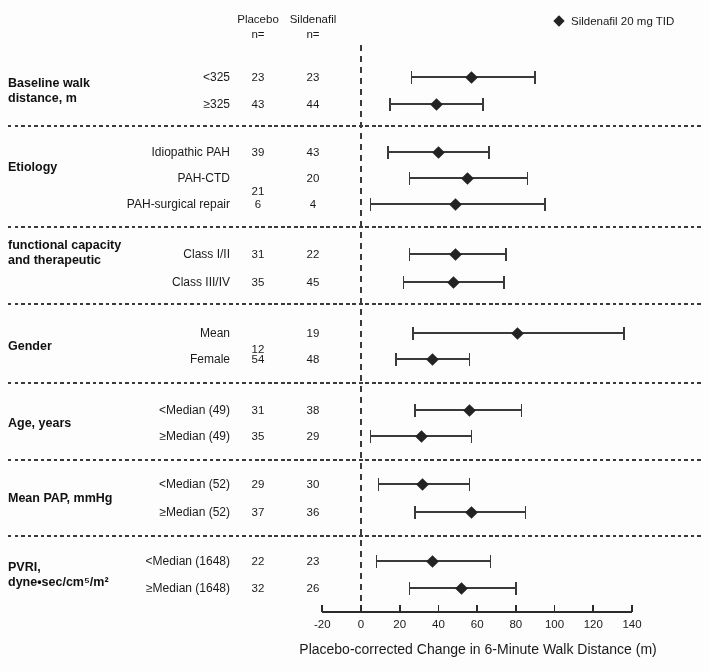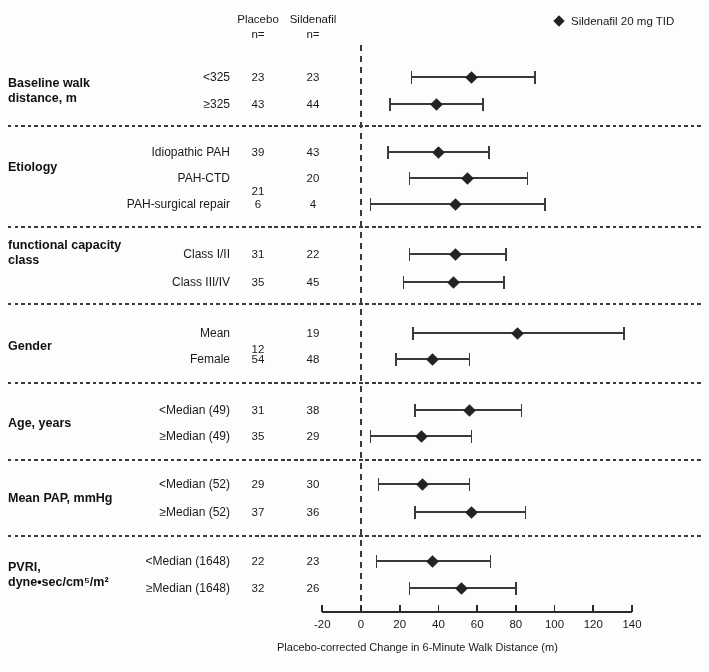--- a/index.html
+++ b/index.html
@@ -22,21 +22,21 @@
   .ci-line{position:absolute; height:1.6px; background:var(--line);}
   .ci-cap{position:absolute; width:1.6px; height:13px; background:var(--line);}
   .diamond{position:absolute; width:9px; height:9px; background:var(--marker); transform:rotate(45deg);}
   .divider{position:absolute; left:8px; width:693px; height:1.6px;
     background-image:repeating-linear-gradient(90deg,var(--line) 0 3.5px,transparent 3.5px 6.5px);}
   #zero-line{position:absolute; width:1.6px; top:45px; height:567px;
     background-image:repeating-linear-gradient(180deg,var(--line) 0 6px,transparent 6px 11px);}
   .axis-line{position:absolute; height:1.6px; background:#2b2b2b;}
   .axis-tick{position:absolute; width:1.6px; height:6.5px; background:#2b2b2b;}
   .axis-tick-label{position:absolute; width:44px; text-align:center; font-size:11.5px; color:var(--ink);}
-  .axis-title{position:absolute; top:641px; left:277px; width:402px; text-align:left; font-size:11px; color:var(--ink);}
+  .axis-title{position:absolute; top:641px; left:277px; width:402px; text-align:center; font-size:14px; color:var(--ink);}
 </style>
 </head>
 <body>
 
 <div id="figure">
 
   <div class="legend">
     <span class="legend-diamond"></span>
     <span>Sildenafil 20 mg TID</span>
   </div>
@@ -90,21 +90,21 @@
       <div class="diamond" style="top: 173.5px; left: 462.964px;"></div>
       <div class="row-label" style="top: 195px; width: 230px;">PAH-surgical repair</div>
       <div class="n-val" style="top: 195px; left: 233px; width: 50px;">6</div>
       <div class="n-val" style="top: 195px; left: 288px; width: 50px;">4</div>
       <div class="ci-line" style="top: 203.2px; left: 370.679px; width: 174.214px;"></div>
       <div class="ci-cap" style="top: 197.5px; left: 369.879px;"></div>
       <div class="ci-cap" style="top: 197.5px; left: 544.093px;"></div>
       <div class="diamond" style="top: 199.5px; left: 451.35px;"></div>
       <div class="category" style="top: 238px;">
         <span>functional capacity</span>
-        <span>class</span>
+        <span>and therapeutic</span>
       </div>
       <div class="row-label" style="top: 245px; width: 230px;">Class I/II</div>
       <div class="n-val" style="top: 245px; left: 233px; width: 50px;">31</div>
       <div class="n-val" style="top: 245px; left: 288px; width: 50px;">22</div>
       <div class="ci-line" style="top: 253.2px; left: 409.393px; width: 96.7857px;"></div>
       <div class="ci-cap" style="top: 247.5px; left: 408.593px;"></div>
       <div class="ci-cap" style="top: 247.5px; left: 505.379px;"></div>
       <div class="diamond" style="top: 249.5px; left: 451.35px;"></div>
       <div class="row-label" style="top: 273px; width: 230px;">Class III/IV</div>
       <div class="n-val" style="top: 273px; left: 233px; width: 50px;">35</div>

